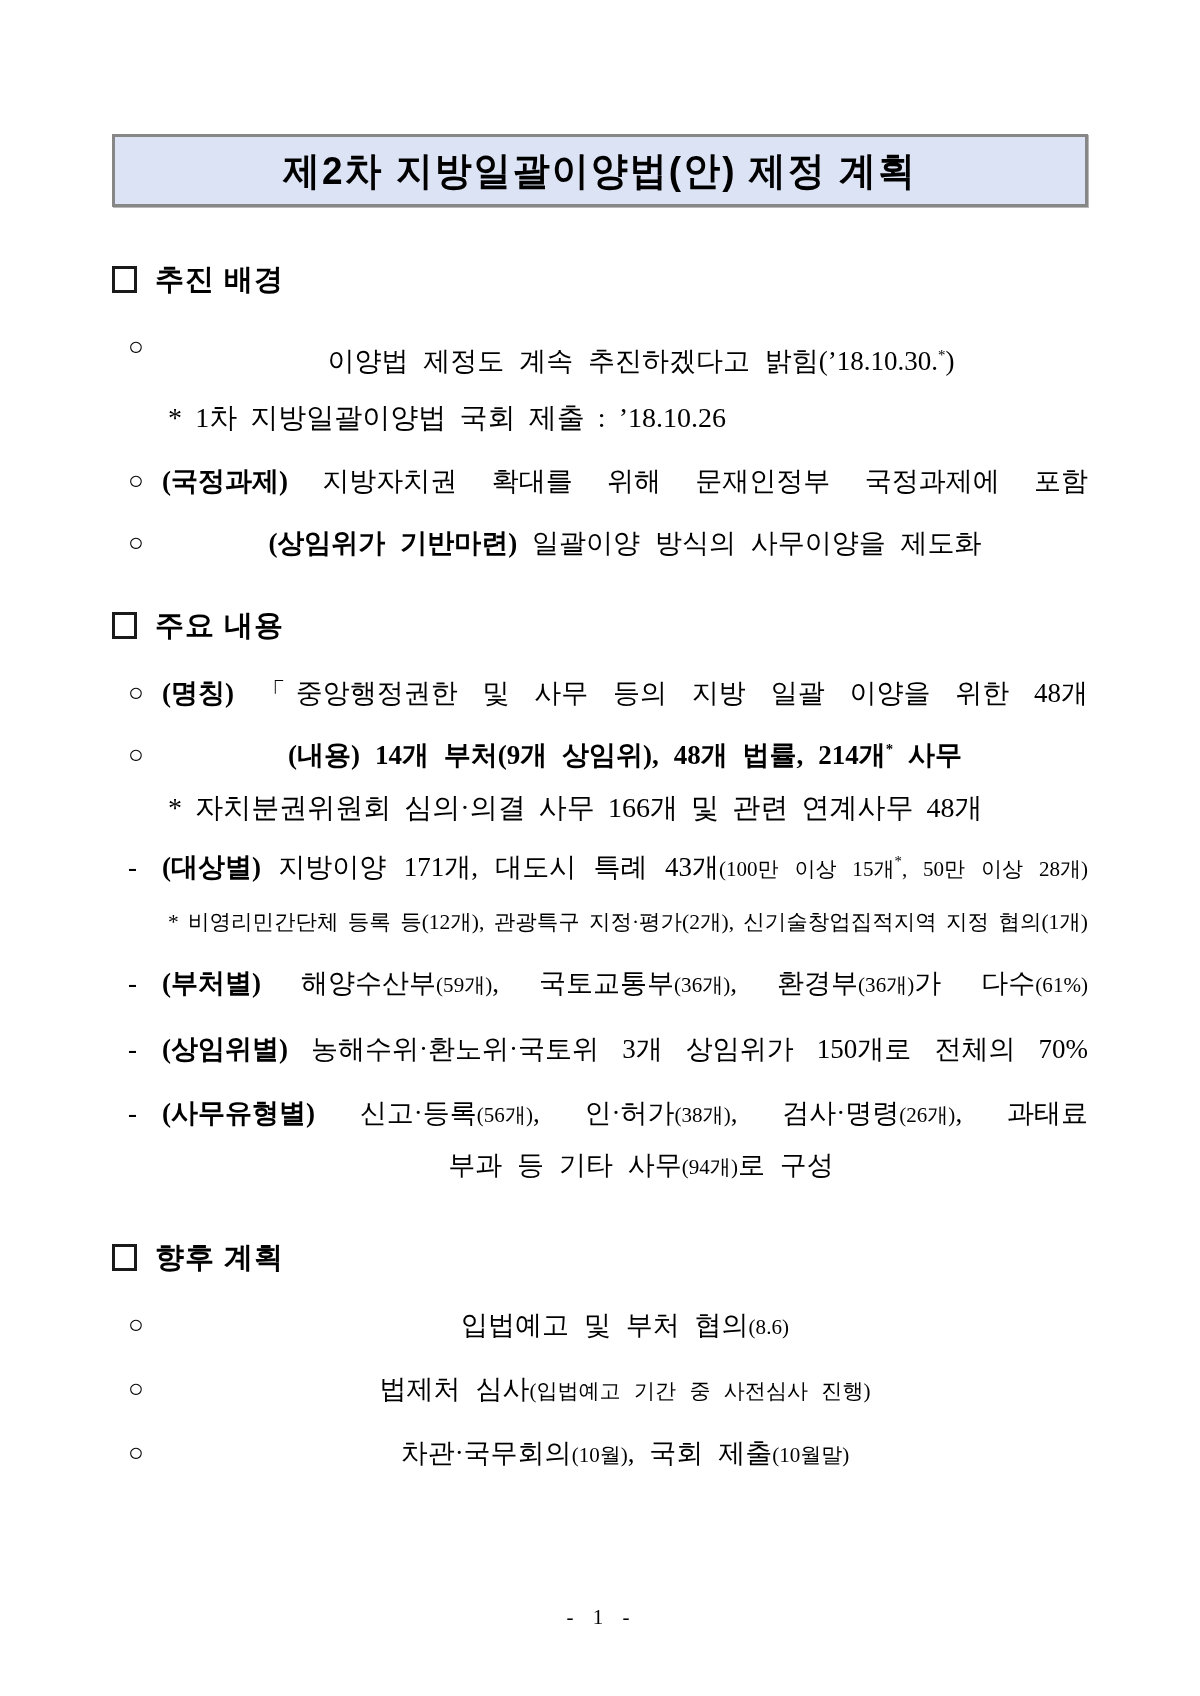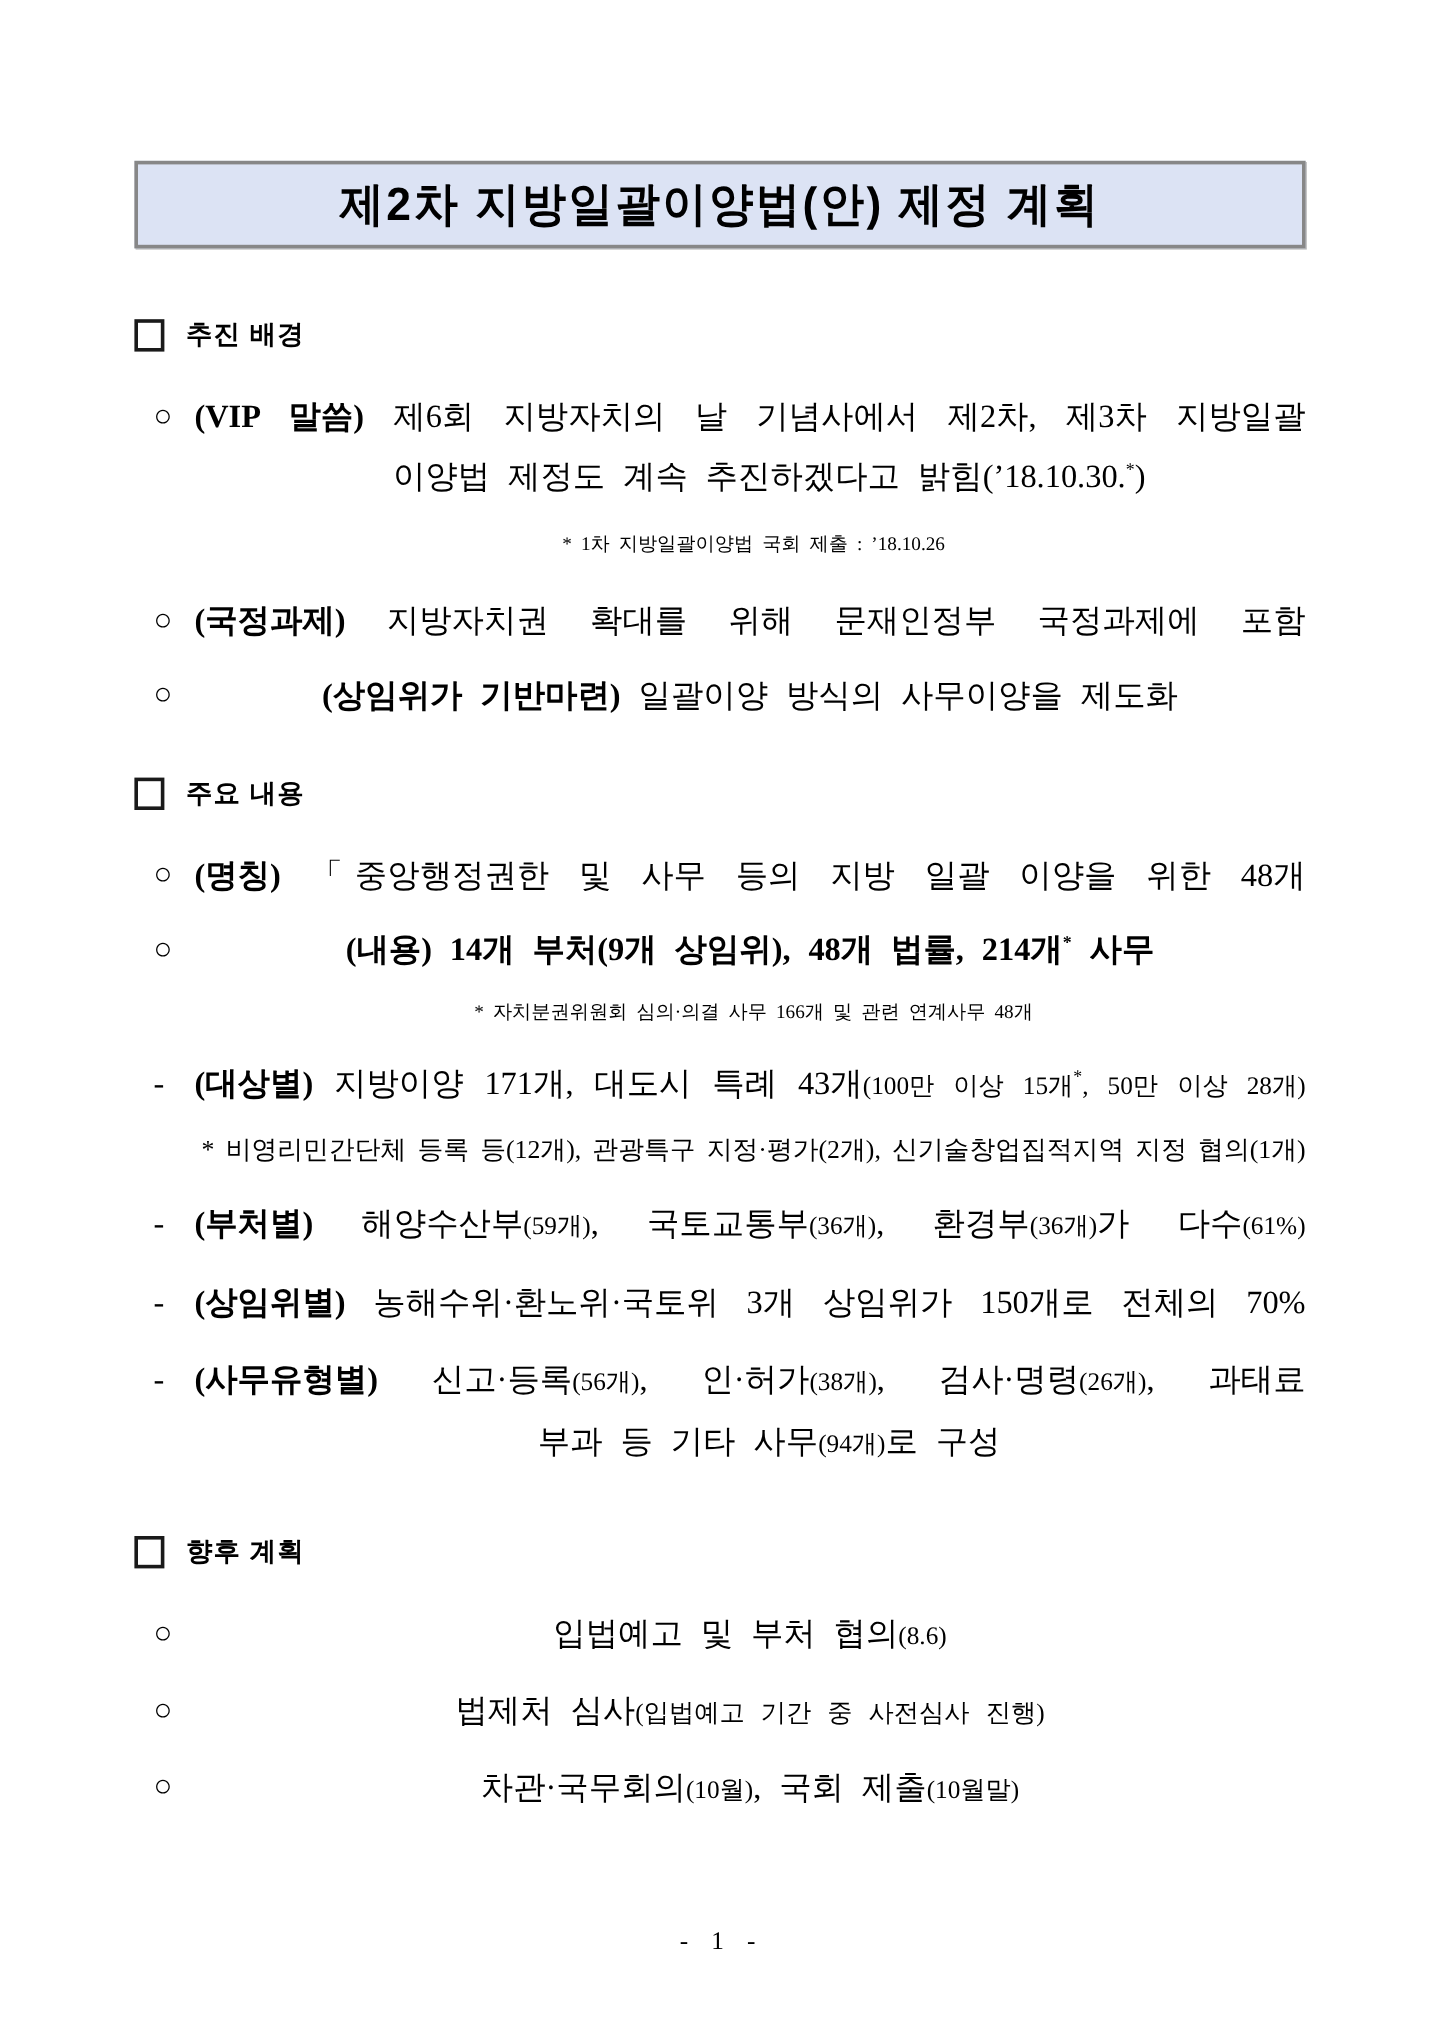--- a/index.html
+++ b/index.html
@@ -27,21 +27,21 @@
   .title-box h1 {
     font-family:"Liberation Sans","DejaVu Sans",sans-serif;
     font-weight:bold; font-size:37px; letter-spacing:2px;
     transform:scaleY(1.05);
   }
 
   
   .sec-head {
     display:flex; align-items:center;
     font-family:"Liberation Sans","DejaVu Sans",sans-serif;
-    font-weight:bold; font-size:22px; letter-spacing:1px;
+    font-weight:bold; font-size:29px; letter-spacing:1px;
     line-height:40px;
   }
   .sq {
     display:inline-block; width:25px; height:27px;
     border:3px solid #1a1a1a; margin-right:18px; flex:0 0 auto;
     background:#fff;
   }
   .mt-s1 { margin-top:52px; }
   .mt-s2 { margin-top:44px; }
   .mt-s3 { margin-top:52px; }
@@ -55,21 +55,21 @@
   .l2 { margin-left:32px; margin-top:14px; }
   .j { text-align:justify; text-align-last:justify; }
   .b-row { margin-left:16px; }
   .mt-b { margin-top:30px; }
   .mt-bs { margin-top:26px; }
   .mt-d { margin-top:28px; }
 
   
   .note {
     margin-left:56px; margin-top:24px;
-    font-size:16px; line-height:30px; word-spacing:0.22em;text-align:center;
+    font-size:28px; line-height:30px; word-spacing:0.22em;
   }
   .note.tight { margin-top:20px; }
   .note.n2 { font-size:21.5px; word-spacing:0.1em; }
 
   
   .seg-b { font-weight:bold; }
   .seg-sm { font-size:0.78em; }
   .seg-sup { vertical-align:super; font-size:0.55em; line-height:0; }
 
   .page-num {
@@ -90,21 +90,20 @@
   <div class="content">
 
     <div class="sec-head mt-s1">
       <span class="sq"></span>
       <span>추진 배경</span>
     </div>
 
     <div class="row b-row mt-b">
       <span class="mk">○</span>
       <div class="bt">
-        <div class="l j"><span class="seg-b">(VIP 말씀)</span><span> 제6회 지방자치의 날 기념사에서 제2차, 제3차 지방일괄</span></div>
         <div class="l l2"><span>이양법 제정도 계속 추진하겠다고 밝힘(’18.10.30.</span><span class="seg-sup">*</span><span>)</span></div>
       </div>
     </div>
 
     <div class="note"><span>* 1차 지방일괄이양법 국회 제출 : ’18.10.26</span></div>
 
     <div class="row b-row mt-b">
       <span class="mk">○</span>
       <div class="bt">
         <div class="l j"><span class="seg-b">(국정과제)</span><span> 지방자치권 확대를 위해 문재인정부 국정과제에 포함</span></div>

